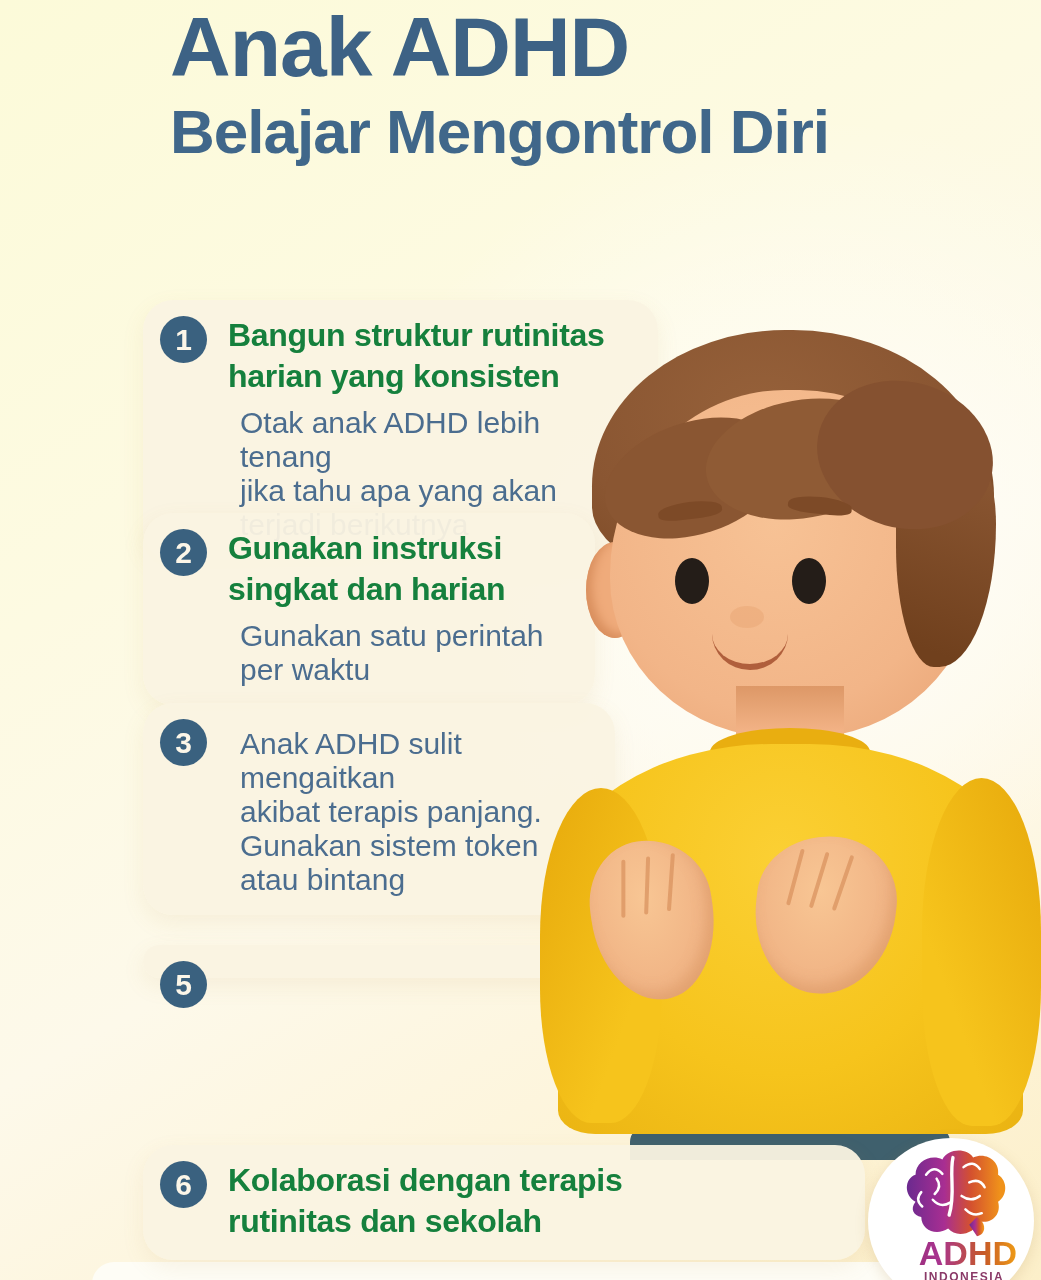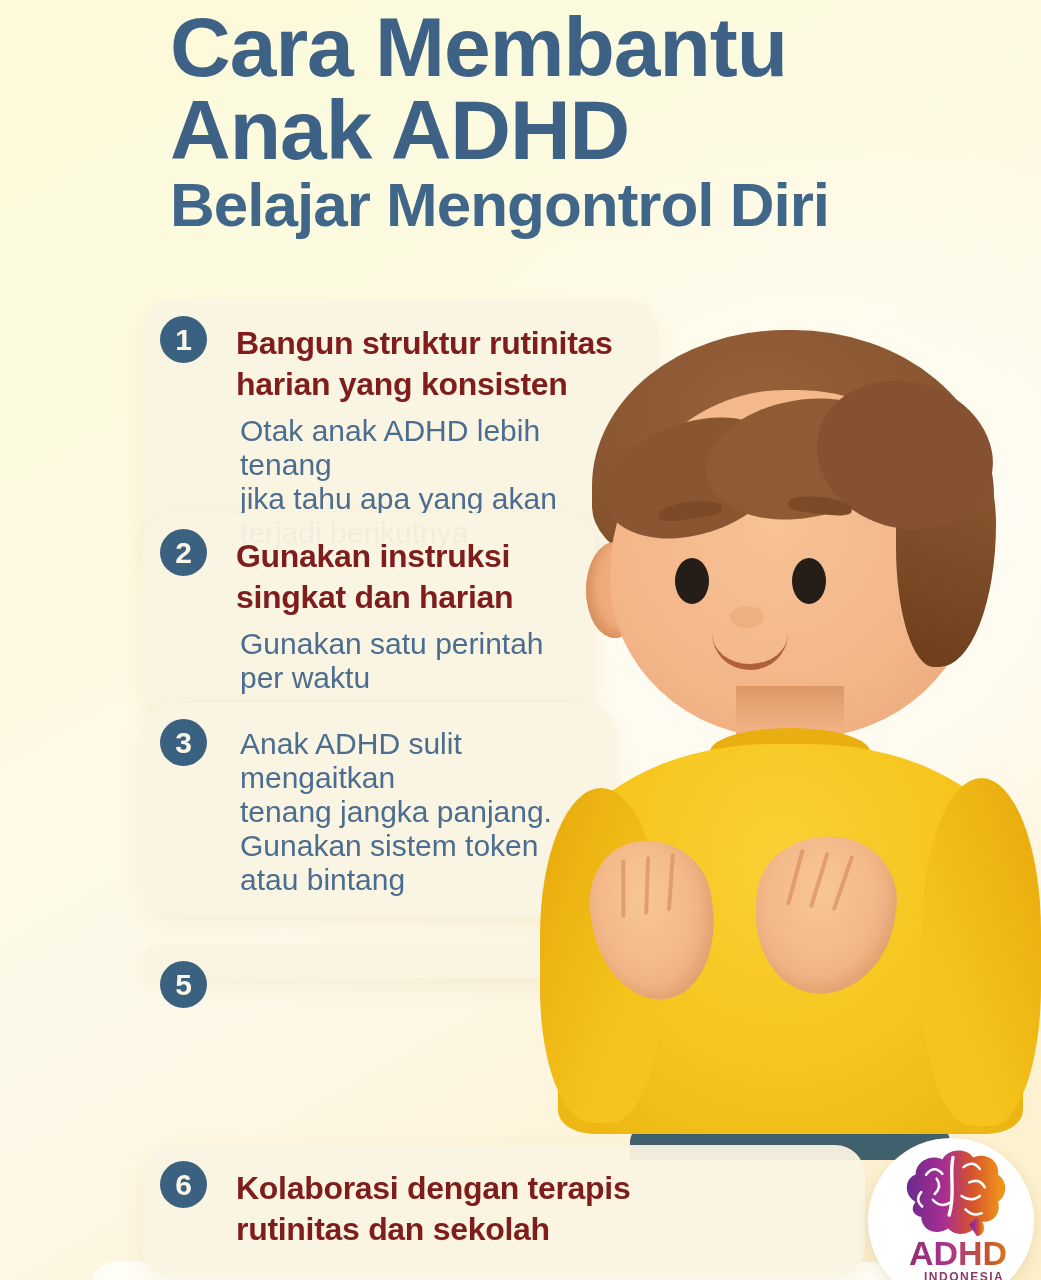--- a/index.html
+++ b/index.html
@@ -13,21 +13,21 @@
       linear-gradient(150deg,#fcfad9 0%, #fdfae2 34%, #fdf9ea 58%, #fdf3d6 84%, #fcefc9 100%);
   }
   
   .title-block{position:absolute;left:170px;top:6px;z-index:3;}
   .title-line{
     font-size:84px;font-weight:bold;letter-spacing:-1px;
     color:#3d6285;line-height:83px;white-space:nowrap;
   }
   .subtitle{
     font-size:62px;font-weight:bold;letter-spacing:-1px;
-    color:#40678a;line-height:66px;white-space:nowrap;
+    color:#40678a;line-height:66px;margin-top:10px;white-space:nowrap;
   }
   
   .card{
     position:absolute;left:143px;
     background:rgba(250,243,225,0.95);
     border-radius:30px;
     box-shadow:0 8px 22px rgba(185,150,80,0.10);
     padding:15px 20px 18px 85px;
     box-sizing:border-box;
     z-index:2;
@@ -38,21 +38,21 @@
   .card5{top:945px;width:452px;}
   .card6{top:1145px;width:722px;z-index:8;}
   .badge{
     position:absolute;left:17px;top:16px;
     width:47px;height:47px;border-radius:50%;
     background:#3a617f;color:#fcf6e8;
     font-size:30px;font-weight:bold;
     display:flex;align-items:center;justify-content:center;
   }
   .card-heading{
-    margin:8px;font-size:32px;font-weight:bold;color:#7f1d1d;
+    margin:0;font-size:32px;font-weight:bold;color:#15803d;
     line-height:41px;white-space:pre-line;letter-spacing:-0.3px;
   }
   .card-body{
     margin:9px 0 0 12px;font-size:30px;color:#4b6d8f;
     line-height:34px;white-space:pre-line;
   }
   .card-body:empty{display:none;}
   
   .boy{position:absolute;left:540px;top:330px;width:501px;height:830px;z-index:5;}
   .boy *{position:absolute;}
@@ -109,37 +109,36 @@
   .crease.c2{left:58px;transform:rotate(10deg);}
   .crease.c3{left:82px;transform:rotate(12deg);}
   
   .bottom-band{position:absolute;left:92px;top:1262px;width:856px;height:44px;
     background:#fefdf6;border-radius:28px;z-index:6;}
   .logo{position:absolute;left:868px;top:1138px;width:166px;height:166px;
     background:#ffffff;border-radius:50%;z-index:9;
     box-shadow:0 4px 14px rgba(160,120,60,.18);}
   .logo svg{position:absolute;left:24px;top:8px;}
   .logo-brand{
-    position:absolute;left:24px;top:96px;width:132px;text-align:center;
+    position:absolute;left:17px;top:96px;width:132px;text-align:right;
     font-size:34px;font-weight:bold;letter-spacing:0px;
     background:linear-gradient(90deg,#8c2b62 0%,#a83390 40%,#c75a28 75%,#ef9c15 100%);
     -webkit-background-clip:text;background-clip:text;color:transparent;
   }
   .logo-country{
     position:absolute;left:56px;top:132px;
     font-size:12px;font-weight:bold;letter-spacing:1.5px;color:#8a3a68;
   }
 </style>
 </head>
 <body>
 
 <div class="page">
 
   <header class="title-block">
-    <div class="title-line">Cara Membantu</div>
     <div class="title-line">Anak ADHD</div>
     <div class="subtitle">Belajar Mengontrol Diri</div>
   </header>
 
   <section class="card card1">
     <div class="badge">1</div>
     <h2 class="card-heading">Bangun struktur rutinitas
 harian yang konsisten</h2>
     <p class="card-body">Otak anak ADHD lebih tenang
 jika tahu apa yang akan
@@ -150,21 +149,21 @@
     <div class="badge">2</div>
     <h2 class="card-heading">Gunakan instruksi
 singkat dan harian</h2>
     <p class="card-body">Gunakan satu perintah
 per waktu</p>
   </section>
 
   <section class="card card3">
     <div class="badge">3</div>
     <p class="card-body">Anak ADHD sulit mengaitkan
-tenang jangka panjang.
+akibat terapis panjang.
 Gunakan sistem token
 atau bintang</p>
   </section>
 
   <section class="card card5">
     <div class="badge">5</div>
   </section>
 
   <div class="boy">
     <div class="hair-cap"></div>

